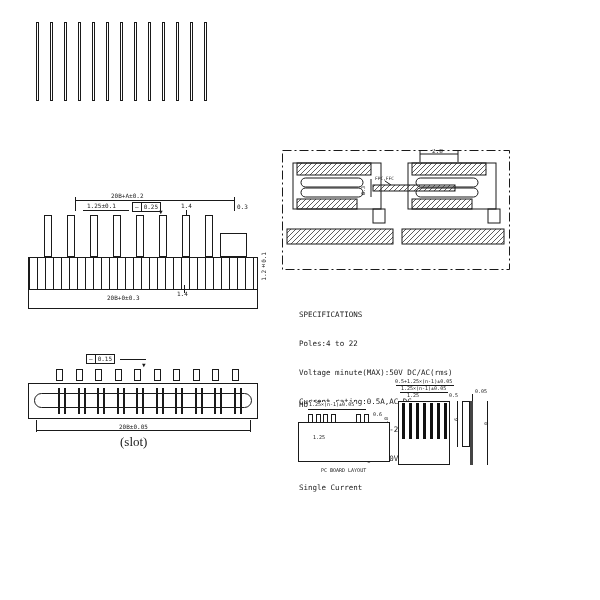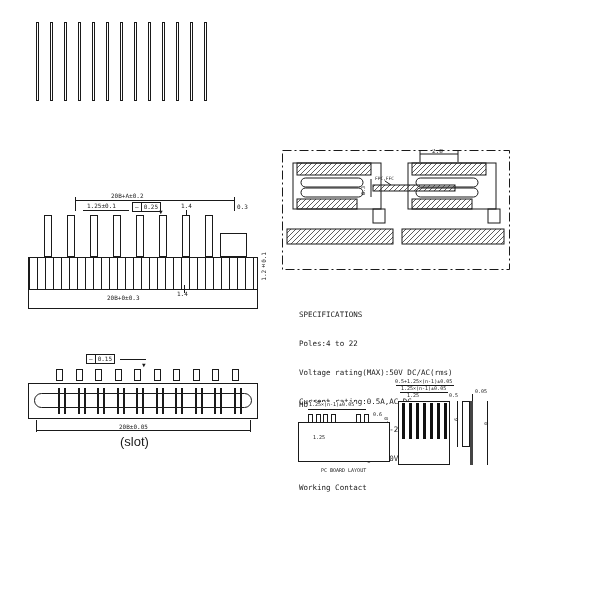--- a/index.html
+++ b/index.html
@@ -5,21 +5,21 @@
   html,body{margin:0;padding:0;background:#fff;}
   .sheet{position:relative;width:600px;height:600px;background:#fff;overflow:hidden;
          font-family:"DejaVu Sans Mono","Liberation Mono",monospace;color:#1a1a1a;}
   .abs{position:absolute;}
   .hline{position:absolute;height:1px;background:#1a1a1a;}
   .vline{position:absolute;width:1px;background:#1a1a1a;}
   .obox{position:absolute;border:1px solid #1a1a1a;background:#fff;box-sizing:border-box;}
   .dim{position:absolute;font-size:6px;line-height:1;white-space:nowrap;background:#fff;padding:0 1px;}
   .dim5{font-size:5px;}
   .rot{writing-mode:vertical-rl;transform:rotate(180deg);padding:1px 0;}
-  .cap{position:absolute;font-family:Liberation Sans, sans-serif;}
+  .cap{position:absolute;font-family:Liberation Serif, serif;}
   .fcf{position:absolute;display:inline-flex;border:1px solid #1a1a1a;background:#fff;
        font-size:6px;line-height:1;align-items:stretch;}
   .fcf i,.fcf b{font-style:normal;font-weight:normal;padding:1px 2px;display:block;}
   .fcf b{border-left:1px solid #1a1a1a;}
   .datum{position:absolute;font-size:6px;line-height:1;}
   
   .pin-top{position:absolute;top:0;width:3px;height:79px;border:1px solid #1a1a1a;background:#fff;box-sizing:border-box;}
   .pin-front{position:absolute;top:0;width:8px;height:42px;border:1px solid #1a1a1a;background:#fff;box-sizing:border-box;}
   .notch{position:absolute;top:0;width:7px;height:12px;border:1px solid #1a1a1a;background:#fff;box-sizing:border-box;}
   .contact{position:absolute;top:0;width:8px;height:26px;}
@@ -175,25 +175,25 @@
     <div class="hline" style="left:8px;top:78px;width:214px;"></div>
     <div class="vline" style="left:8px;top:68px;height:12px;"></div>
     <div class="vline" style="left:222px;top:68px;height:12px;"></div>
     <span class="dim" style="left:90px;top:72px;">20B±0.05</span>
     <span class="cap" style="left:92px;top:82px;font-size:13px;">(slot)</span>
   </div>
 
   <div class="spec" style="left:299px;top:291px;">
     <div>SPECIFICATIONS</div>
     <div>Poles:4 to 22</div>
-    <div>Voltage rating(MAX):50V DC/AC(rms)</div>
+    <div>Voltage minute(MAX):50V DC/AC(rms)</div>
     <div>Current rating:0.5A,AC.DC</div>
     <div>Working Temperature:-20°C to+85°C</div>
     <div>Withstand voltage:500VAC/minute</div>
-    <div>Working Contact</div>
+    <div>Single Current</div>
   </div>
   <div class="spec" style="left:299px;top:381px;">
     <div>HOUSING</div>
     <div>material:LCP,UL94V-0</div>
   </div>
 
   <div class="abs" style="left:296px;top:402px;width:100px;height:74px;">
     <span class="dim dim5" style="left:12px;top:0;">1.25×(n-1)±0.05</span>
     <div class="hline" style="left:12px;top:7px;width:58px;"></div>
     <div class="abs" style="left:12px;top:12px;width:32px;height:18px;">

